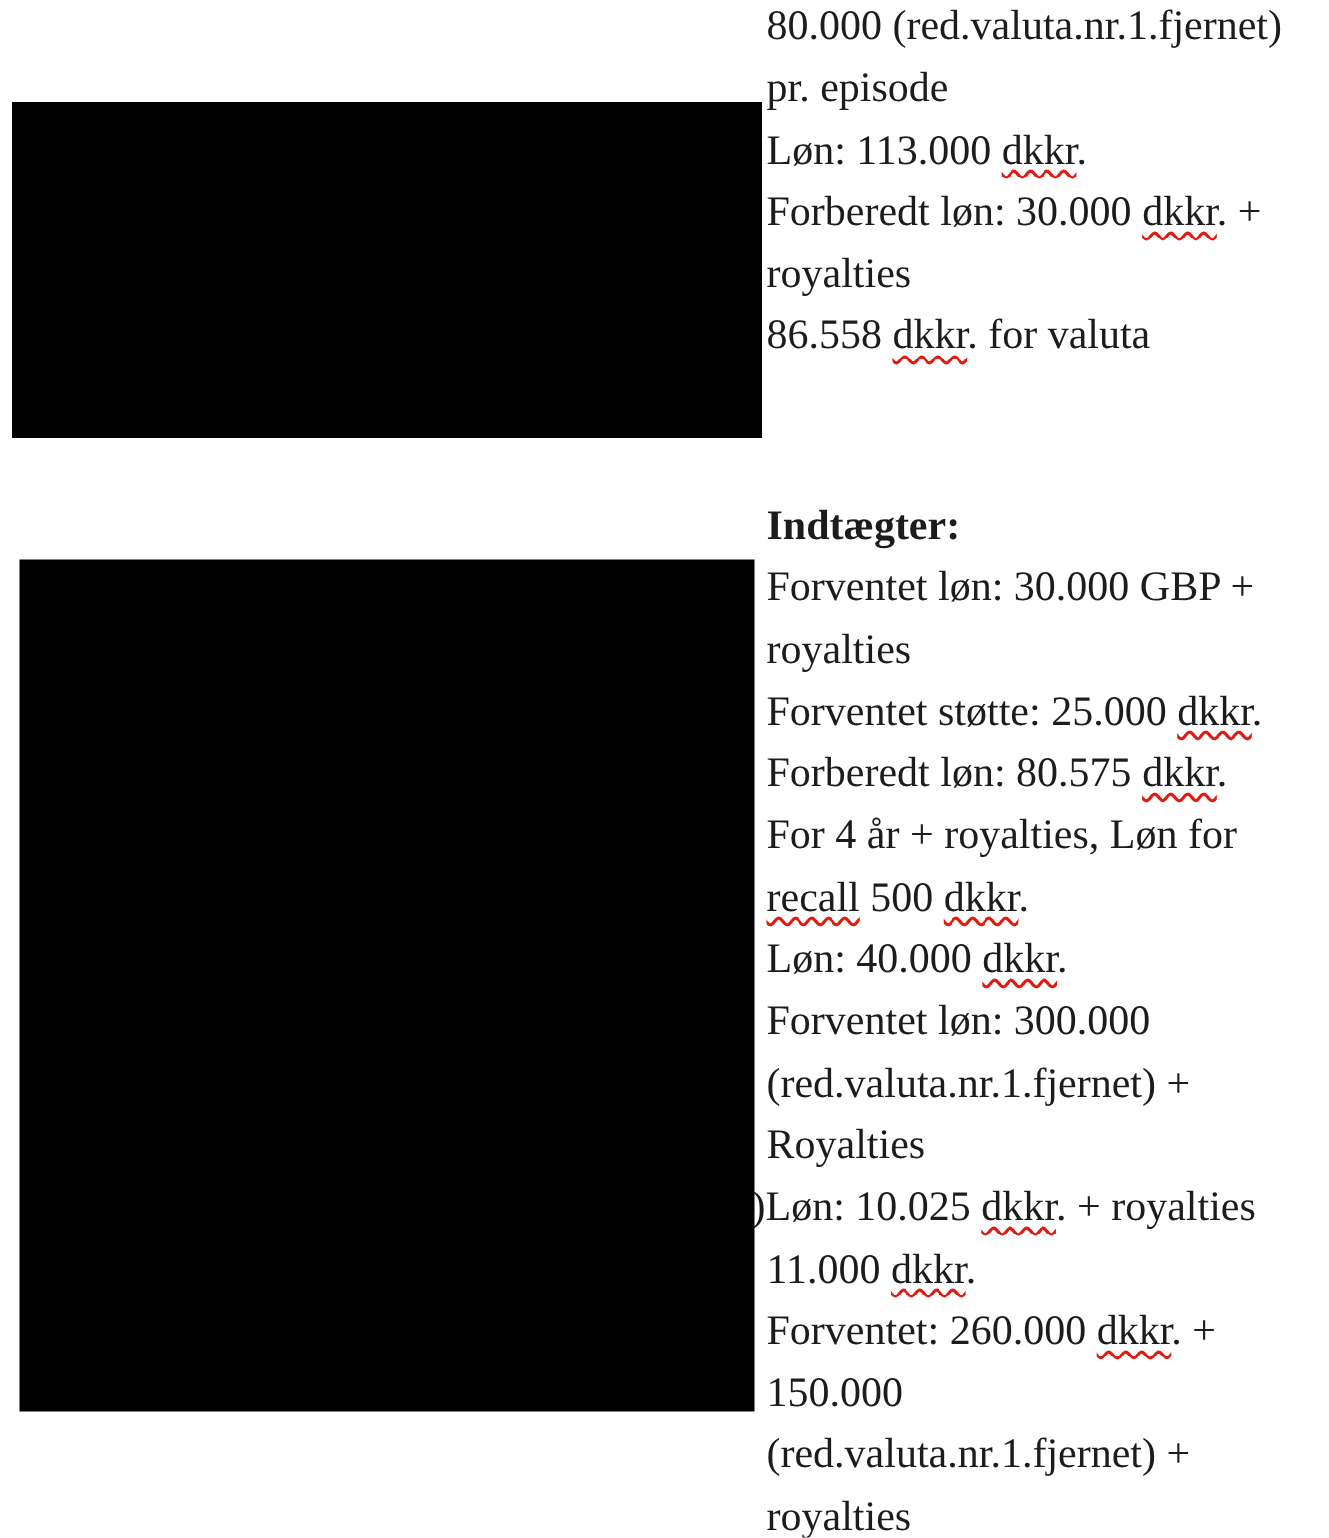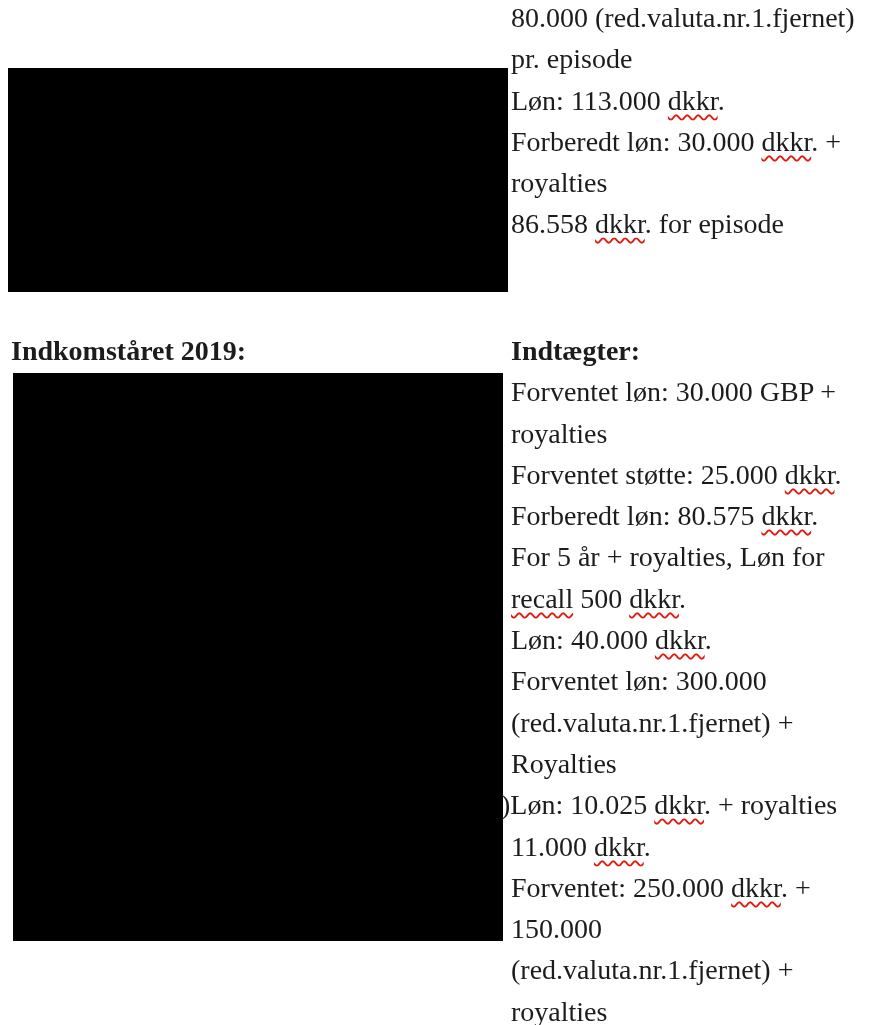--- a/index.html
+++ b/index.html
@@ -63,46 +63,45 @@
 <body>
 
 <div class="page">
 
   <div class="redaction redaction-top"></div>
 
   <div class="redaction redaction-main"></div>
 
   <span class="stray-descender">,</span>
 
-  <div class="heading-left">Indkomståret 2019:</div>
 
   <div class="col-right top-block">
       <div class="tl"><span>80.000 (red.valuta.nr.1.fjernet)</span></div>
       <div class="tl"><span>pr. episode</span></div>
       <div class="tl"><span>Løn: 113.000 </span><span class="sp">dkkr</span><span>.</span></div>
       <div class="tl"><span>Forberedt løn: 30.000 </span><span class="sp">dkkr</span><span>. +</span></div>
       <div class="tl"><span>royalties</span></div>
-      <div class="tl"><span>86.558 </span><span class="sp">dkkr</span><span>. for episode</span></div>
+      <div class="tl"><span>86.558 </span><span class="sp">dkkr</span><span>. for valuta</span></div>
     </div>
 
   <div class="col-right income-block">
     <div class="tl bold">Indtægter:</div>
     <div>
         <div class="tl"><span>Forventet løn: 30.000 GBP +</span></div>
         <div class="tl"><span>royalties</span></div>
         <div class="tl"><span>Forventet støtte: 25.000 </span><span class="sp">dkkr</span><span>.</span></div>
         <div class="tl"><span>Forberedt løn: 80.575 </span><span class="sp">dkkr</span><span>.</span></div>
-        <div class="tl"><span>For 5 år + royalties, Løn for</span></div>
+        <div class="tl"><span>For 4 år + royalties, Løn for</span></div>
         <div class="tl"><span class="sp">recall</span><span> 500 </span><span class="sp">dkkr</span><span>.</span></div>
         <div class="tl"><span>Løn: 40.000 </span><span class="sp">dkkr</span><span>.</span></div>
         <div class="tl"><span>Forventet løn: 300.000</span></div>
         <div class="tl"><span>(red.valuta.nr.1.fjernet) +</span></div>
         <div class="tl"><span>Royalties</span></div>
         <div class="tl outdent"><span>)Løn: 10.025 </span><span class="sp">dkkr</span><span>. + royalties</span></div>
         <div class="tl"><span>11.000 </span><span class="sp">dkkr</span><span>.</span></div>
-        <div class="tl"><span>Forventet: 250.000 </span><span class="sp">dkkr</span><span>. +</span></div>
+        <div class="tl"><span>Forventet: 260.000 </span><span class="sp">dkkr</span><span>. +</span></div>
         <div class="tl"><span>150.000</span></div>
         <div class="tl"><span>(red.valuta.nr.1.fjernet) +</span></div>
         <div class="tl"><span>royalties</span></div>
       </div>
   </div>
 
 </div>
 
 </body></html>

